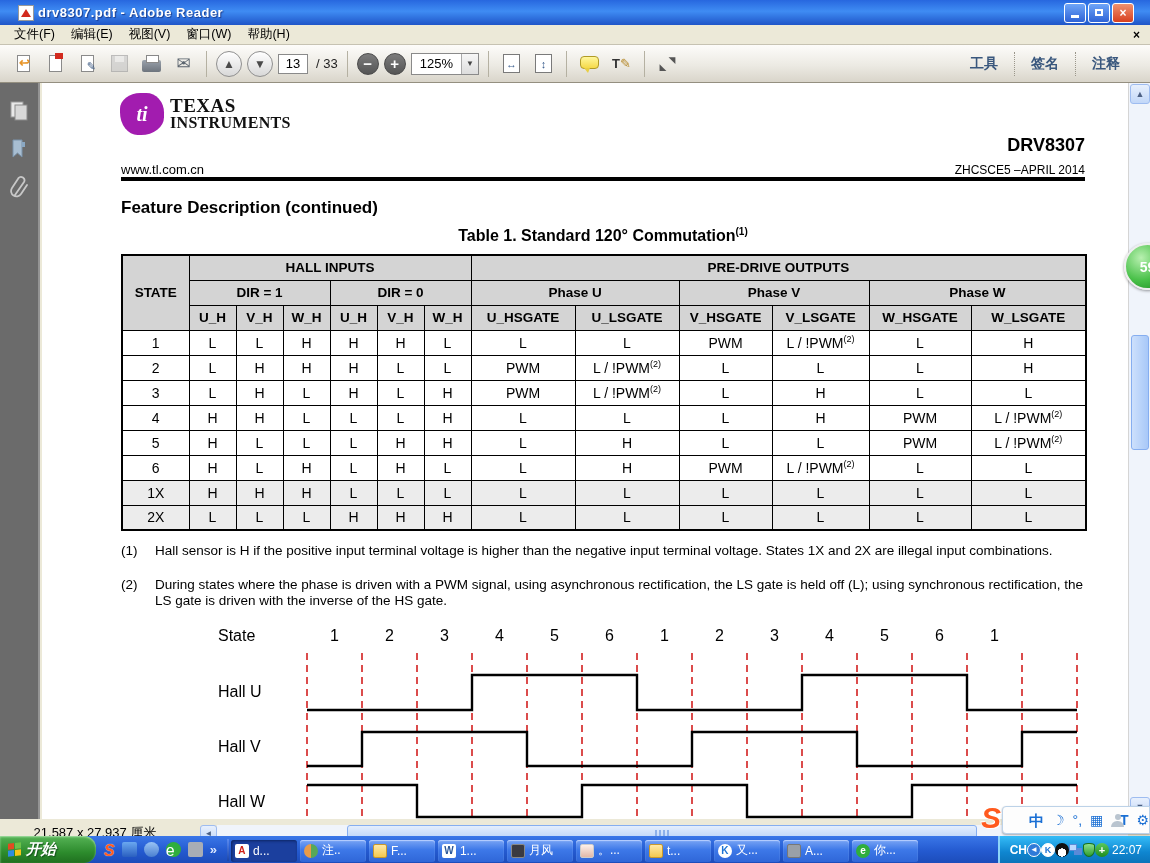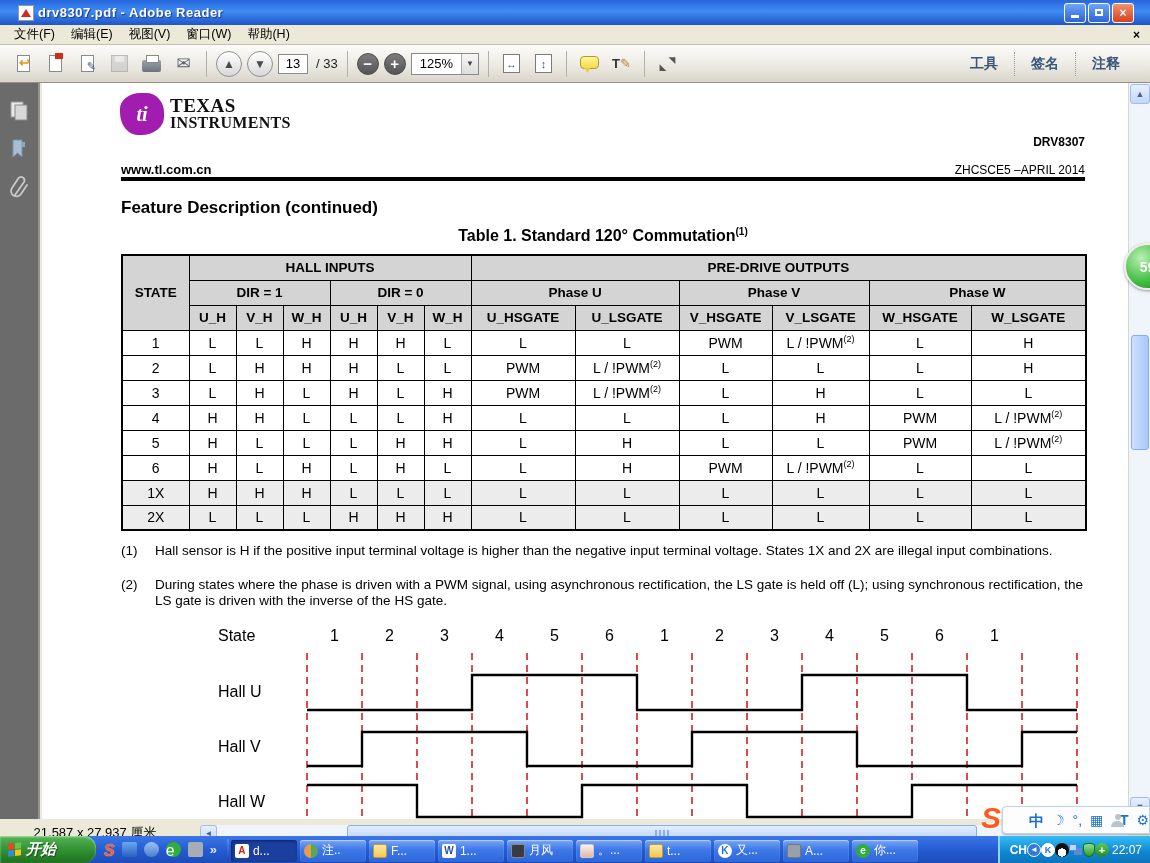--- a/index.html
+++ b/index.html
@@ -71,22 +71,22 @@
   .page{position:absolute;left:42px;top:83px;width:1086px;height:736px;background:#fff;color:#000;overflow:hidden}
   .abs{position:absolute}
 
   
   .ti-logo{left:78px;top:10px;display:flex;align-items:flex-start;gap:6px}
   .ti-bug{width:44px;height:42px;background:#a21caf;border-radius:46% 40% 52% 40%/38% 46% 42% 54%;
     color:#fff;font:italic bold 20px "Liberation Serif",serif;display:flex;align-items:center;justify-content:center}
   .ti-text{font-family:"Liberation Serif",serif;font-weight:bold;color:#111;line-height:.95;padding-top:4px}
   .ti-text .l1{font-size:19px;letter-spacing:.5px}
   .ti-text .l2{font-size:16px;letter-spacing:.3px}
-  .part-number{right:43px;top:52px;font-size:12px;font-weight:bold;}
-  .site{left:79px;top:79px;font-size:13px;font-weight:bold}
+  .part-number{right:43px;top:52px;font-size:18px;font-weight:bold;}
+  .site{left:79px;top:79px;font-size:13px;font-weight:normal}
   .doccode{right:43px;top:80px;font-size:12px}
   .hrule{left:79px;top:94px;width:964px;height:4px;background:#000}
   .heading{left:79px;top:115px;font-size:17px;font-weight:bold}
   .tbl-title{left:79px;top:143px;width:964px;text-align:center;font-size:16px;font-weight:bold}
   sup{font-size:10px}
 
   
   .ctable{left:79px;top:171px}
   table{border-collapse:collapse;table-layout:fixed;width:964px;font-size:14px}
   th,td{border:1px solid #000;text-align:center;height:25px;padding:0;overflow:hidden;white-space:nowrap}

